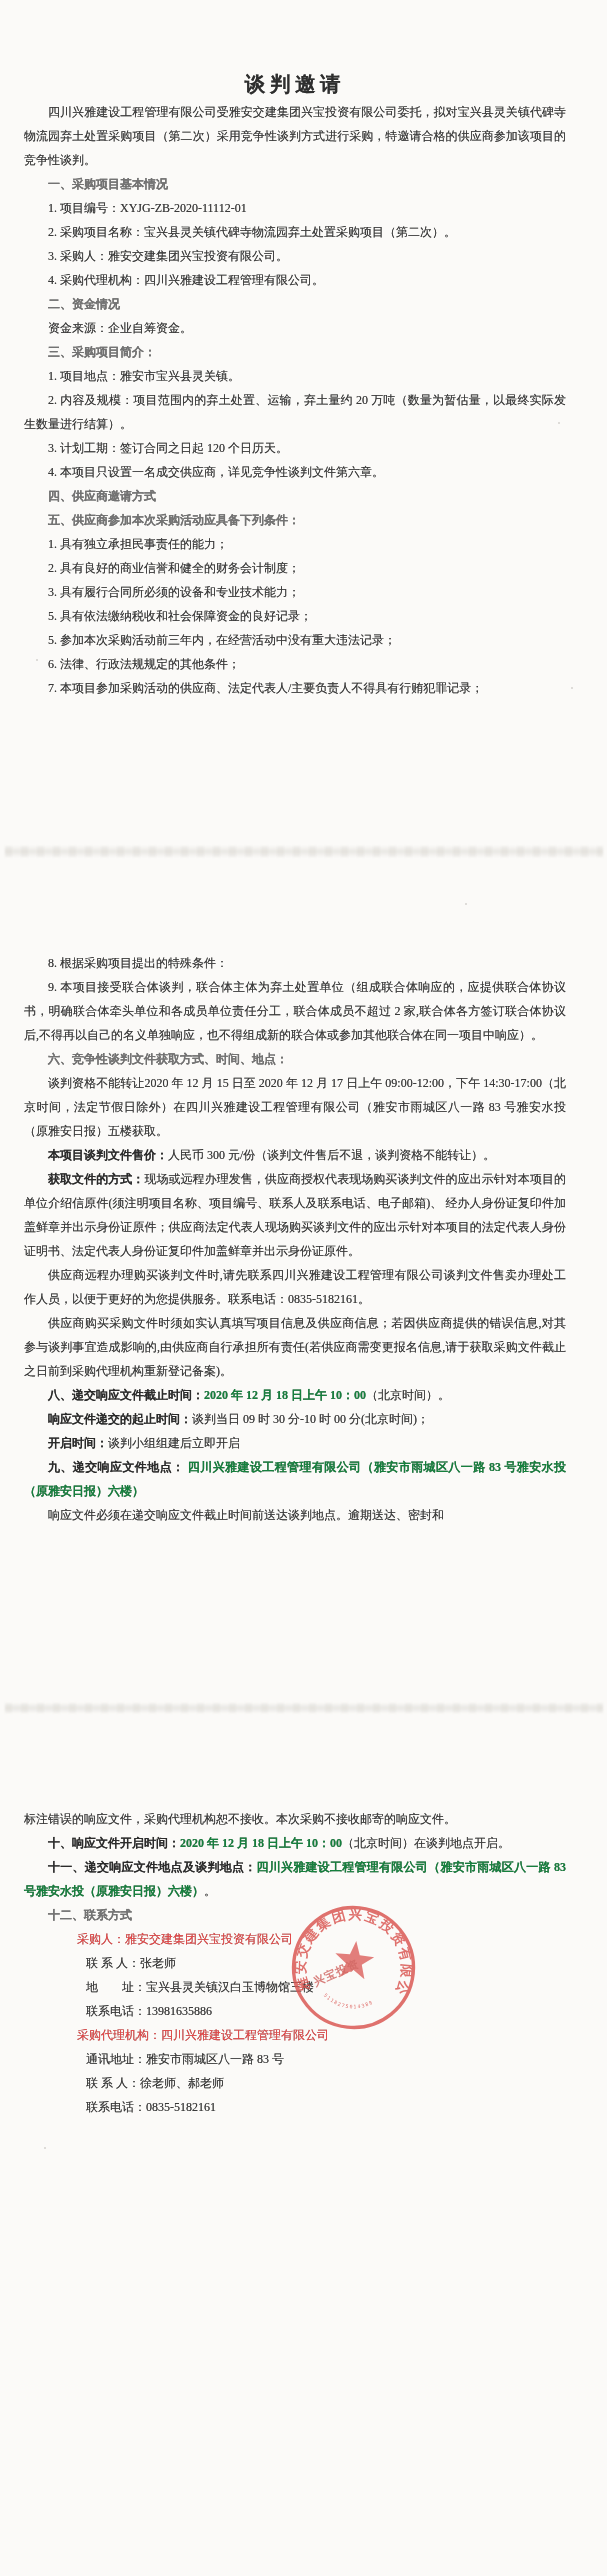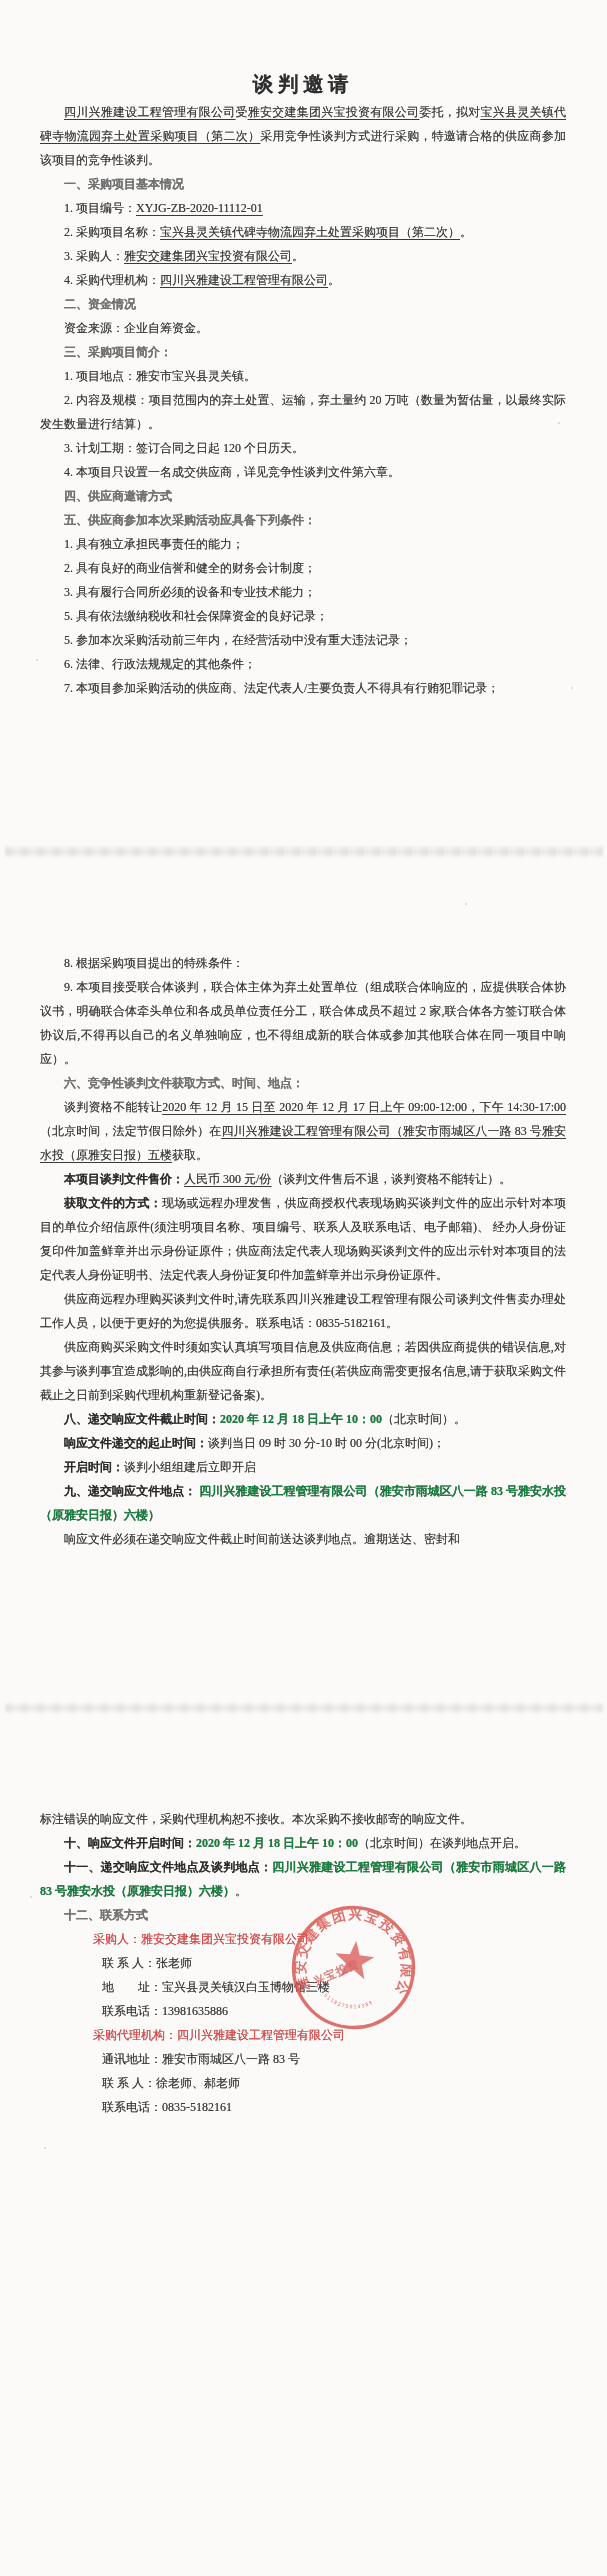--- a/index.html
+++ b/index.html
@@ -13,21 +13,21 @@
   .doc{
     width:608px;
     color:#3a3a3a;
     font-size:12px;
     line-height:24px;
     text-align:justify;
     text-shadow:0 0 0.5px rgba(70,70,70,.75);
   }
   .page{
     box-sizing:border-box;
-    padding:0 42px 0 40px;
+    padding:0 42px 0 24px;
     overflow:hidden;
   }
   .page-1{height:846px;padding-top:68px;}
   .page-2{height:846px;padding-top:94px;}
   .page-3{height:863px;padding-top:94px;}
   .seam{
     height:10.6px;width:598px;margin-left:4.6px;
     background:
       repeating-linear-gradient(90deg, rgba(160,156,146,.10) 0 6.8px, rgba(200,196,186,.03) 6.8px 16px),
       linear-gradient(180deg, rgba(185,182,172,0), rgba(168,164,152,.20) 50%, rgba(185,182,172,0));
@@ -38,21 +38,21 @@
     font-size:20.5px;line-height:32px;
     font-weight:bold;letter-spacing:4.6px;
     text-align:center;color:#2e2e2e;
   }
   .doc p{margin:0;}
   .p{text-indent:2em;}
   .h{text-indent:2em;font-weight:bold;color:#737373;}
   .noindent{text-indent:0;}
   .contact{padding-left:62px;text-indent:0;}
   .contact-lead{padding-left:53px;text-indent:0;font-weight:normal;color:#ef4444;}
-  .doc span.u{text-decoration:underline;text-underline-offset:3px;}
+  .doc span.u{text-underline-offset:3px;}
   .doc span.b{font-weight:bold;color:#2b2b2b;margin-top:48px;}
   .doc span.bu{font-weight:bold;color:#15803d;text-underline-offset:3px;}
   .seal{
     position:absolute;left:289px;top:1903px;
     width:129px;height:129px;
     opacity:.82;filter:blur(0.3px);
     pointer-events:none;
   }
   .speck{position:absolute;width:2.3px;height:2.3px;border-radius:50%;background:#8a877e;opacity:.35;}
 </style>

